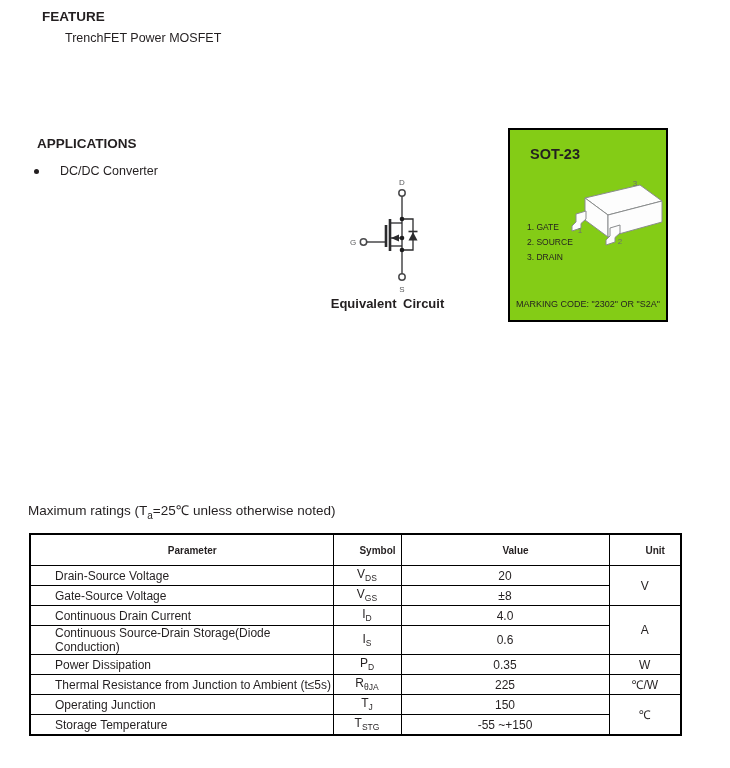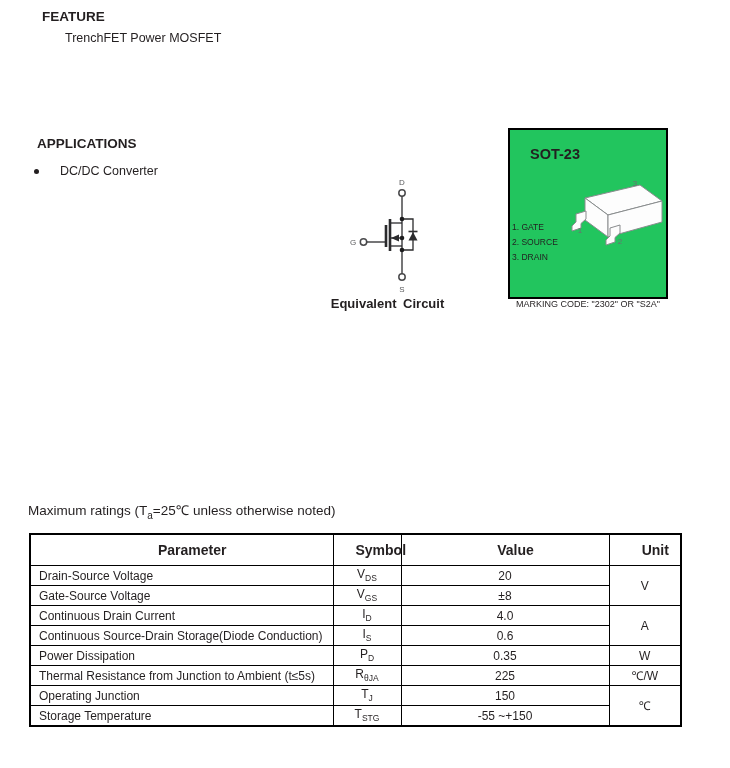--- a/index.html
+++ b/index.html
@@ -12,36 +12,36 @@
   .h-bold{font-size:13.5px;font-weight:bold;}
   .body-text{font-size:12.5px;}
   
   .app-item{list-style:none;position:relative;padding-left:30px;height:21px;line-height:21px;font-size:12.5px;}
   .app-item .dot{position:absolute;left:4px;top:8px;width:5px;height:5px;border-radius:50%;background:#231f20;}
   #applications ul{margin:0;padding:0;margin-top:10px;}
   #applications .sec-head{margin-left:7px;}
   
   .caption{font-weight:bold;font-size:13px;text-align:center;word-spacing:3px;}
   
-  #pkg-box{left:508px;top:128px;width:160px;height:171px;border:2px solid #000;box-sizing:border-box;background:#22c55e;}
+  #pkg-box{left:508px;top:128px;width:160px;height:194px;border:2px solid #000;box-sizing:border-box;background:#84cc16;}
   #pkg-box .pkg-title{position:absolute;left:20px;top:16px;font-size:14.5px;font-weight:bold;}
-  #pkg-box .pin-list{position:absolute;left:2px;top:90px;}
+  #pkg-box .pin-list{position:absolute;left:17px;top:90px;}
   #pkg-box .pin-item{font-size:8.5px;height:15px;line-height:15px;}
   #pkg-box .marking{position:absolute;left:0;right:0;top:169px;text-align:center;font-size:9px;white-space:pre;}
   
   #ratings-title{left:28px;top:501px;font-size:13.5px;font-weight:normal;}
   #ratings-title sub{font-size:10px;}
   table#ratings{
     position:absolute;left:29px;top:533px;width:651px;
     border-collapse:collapse;border:2px solid #000;table-layout:fixed;
   }
   #ratings th,#ratings td{border:1px solid #000;font-size:12px;}
-  #ratings thead th{height:28px;font-weight:bold;text-align:center;font-size:14px;padding-left:22px;}
+  #ratings thead th{height:28px;font-weight:bold;text-align:center;font-size:10px;padding-left:22px;}
   #ratings tbody td{height:19px;text-align:center;vertical-align:middle;padding:0;}
-  #ratings td.c-param{text-align:left;padding-left:8px;}
+  #ratings td.c-param{text-align:left;padding-left:24px;}
   #ratings sub{font-size:8.5px;}
   svg text{font-family:"Liberation Sans", sans-serif;}
 </style>
 </head>
 <body>
 
 <div class="abs" style="left:20px;top:9px;margin-left:22px;">
   <div class="h-bold">FEATURE</div>
   <div class="body-text" style="margin:7px 0 0 23px;">TrenchFET Power MOSFET</div>
 </div>

